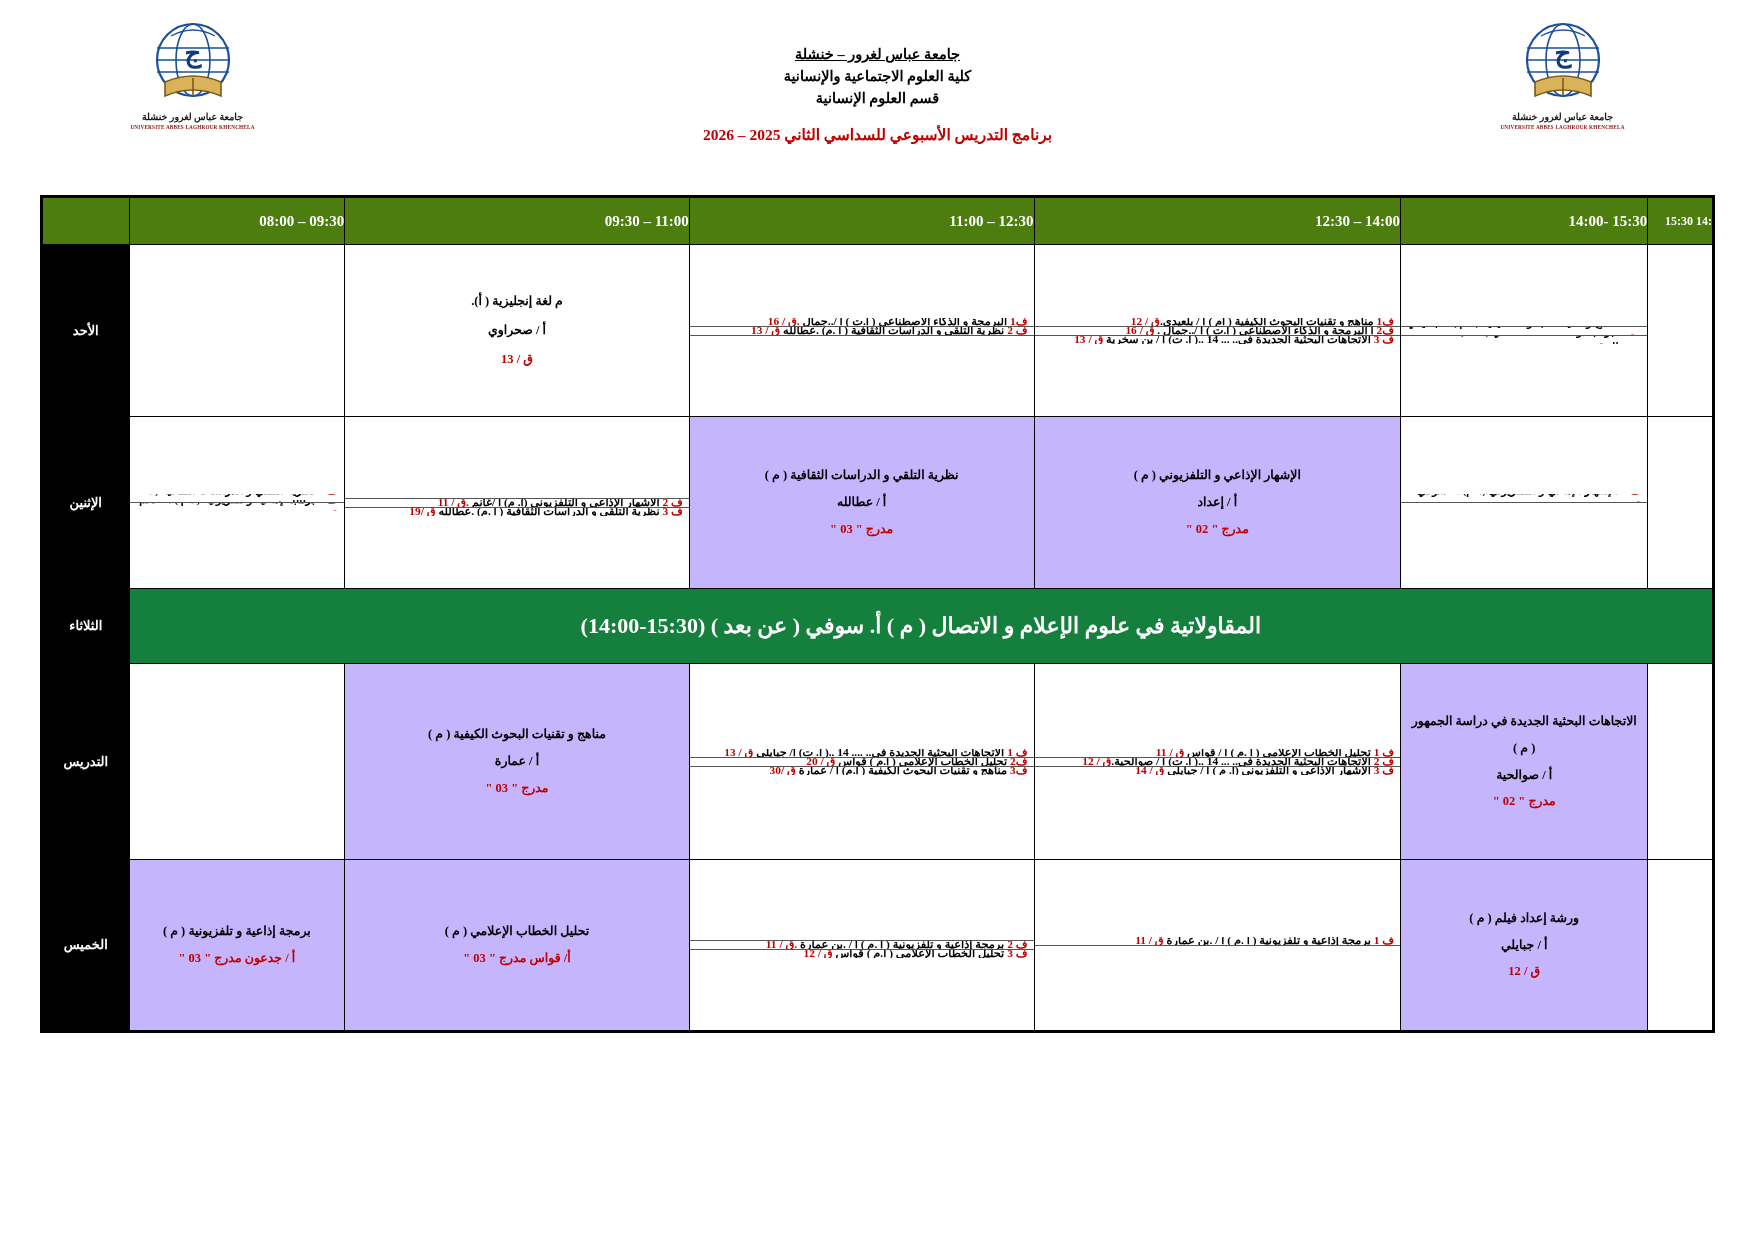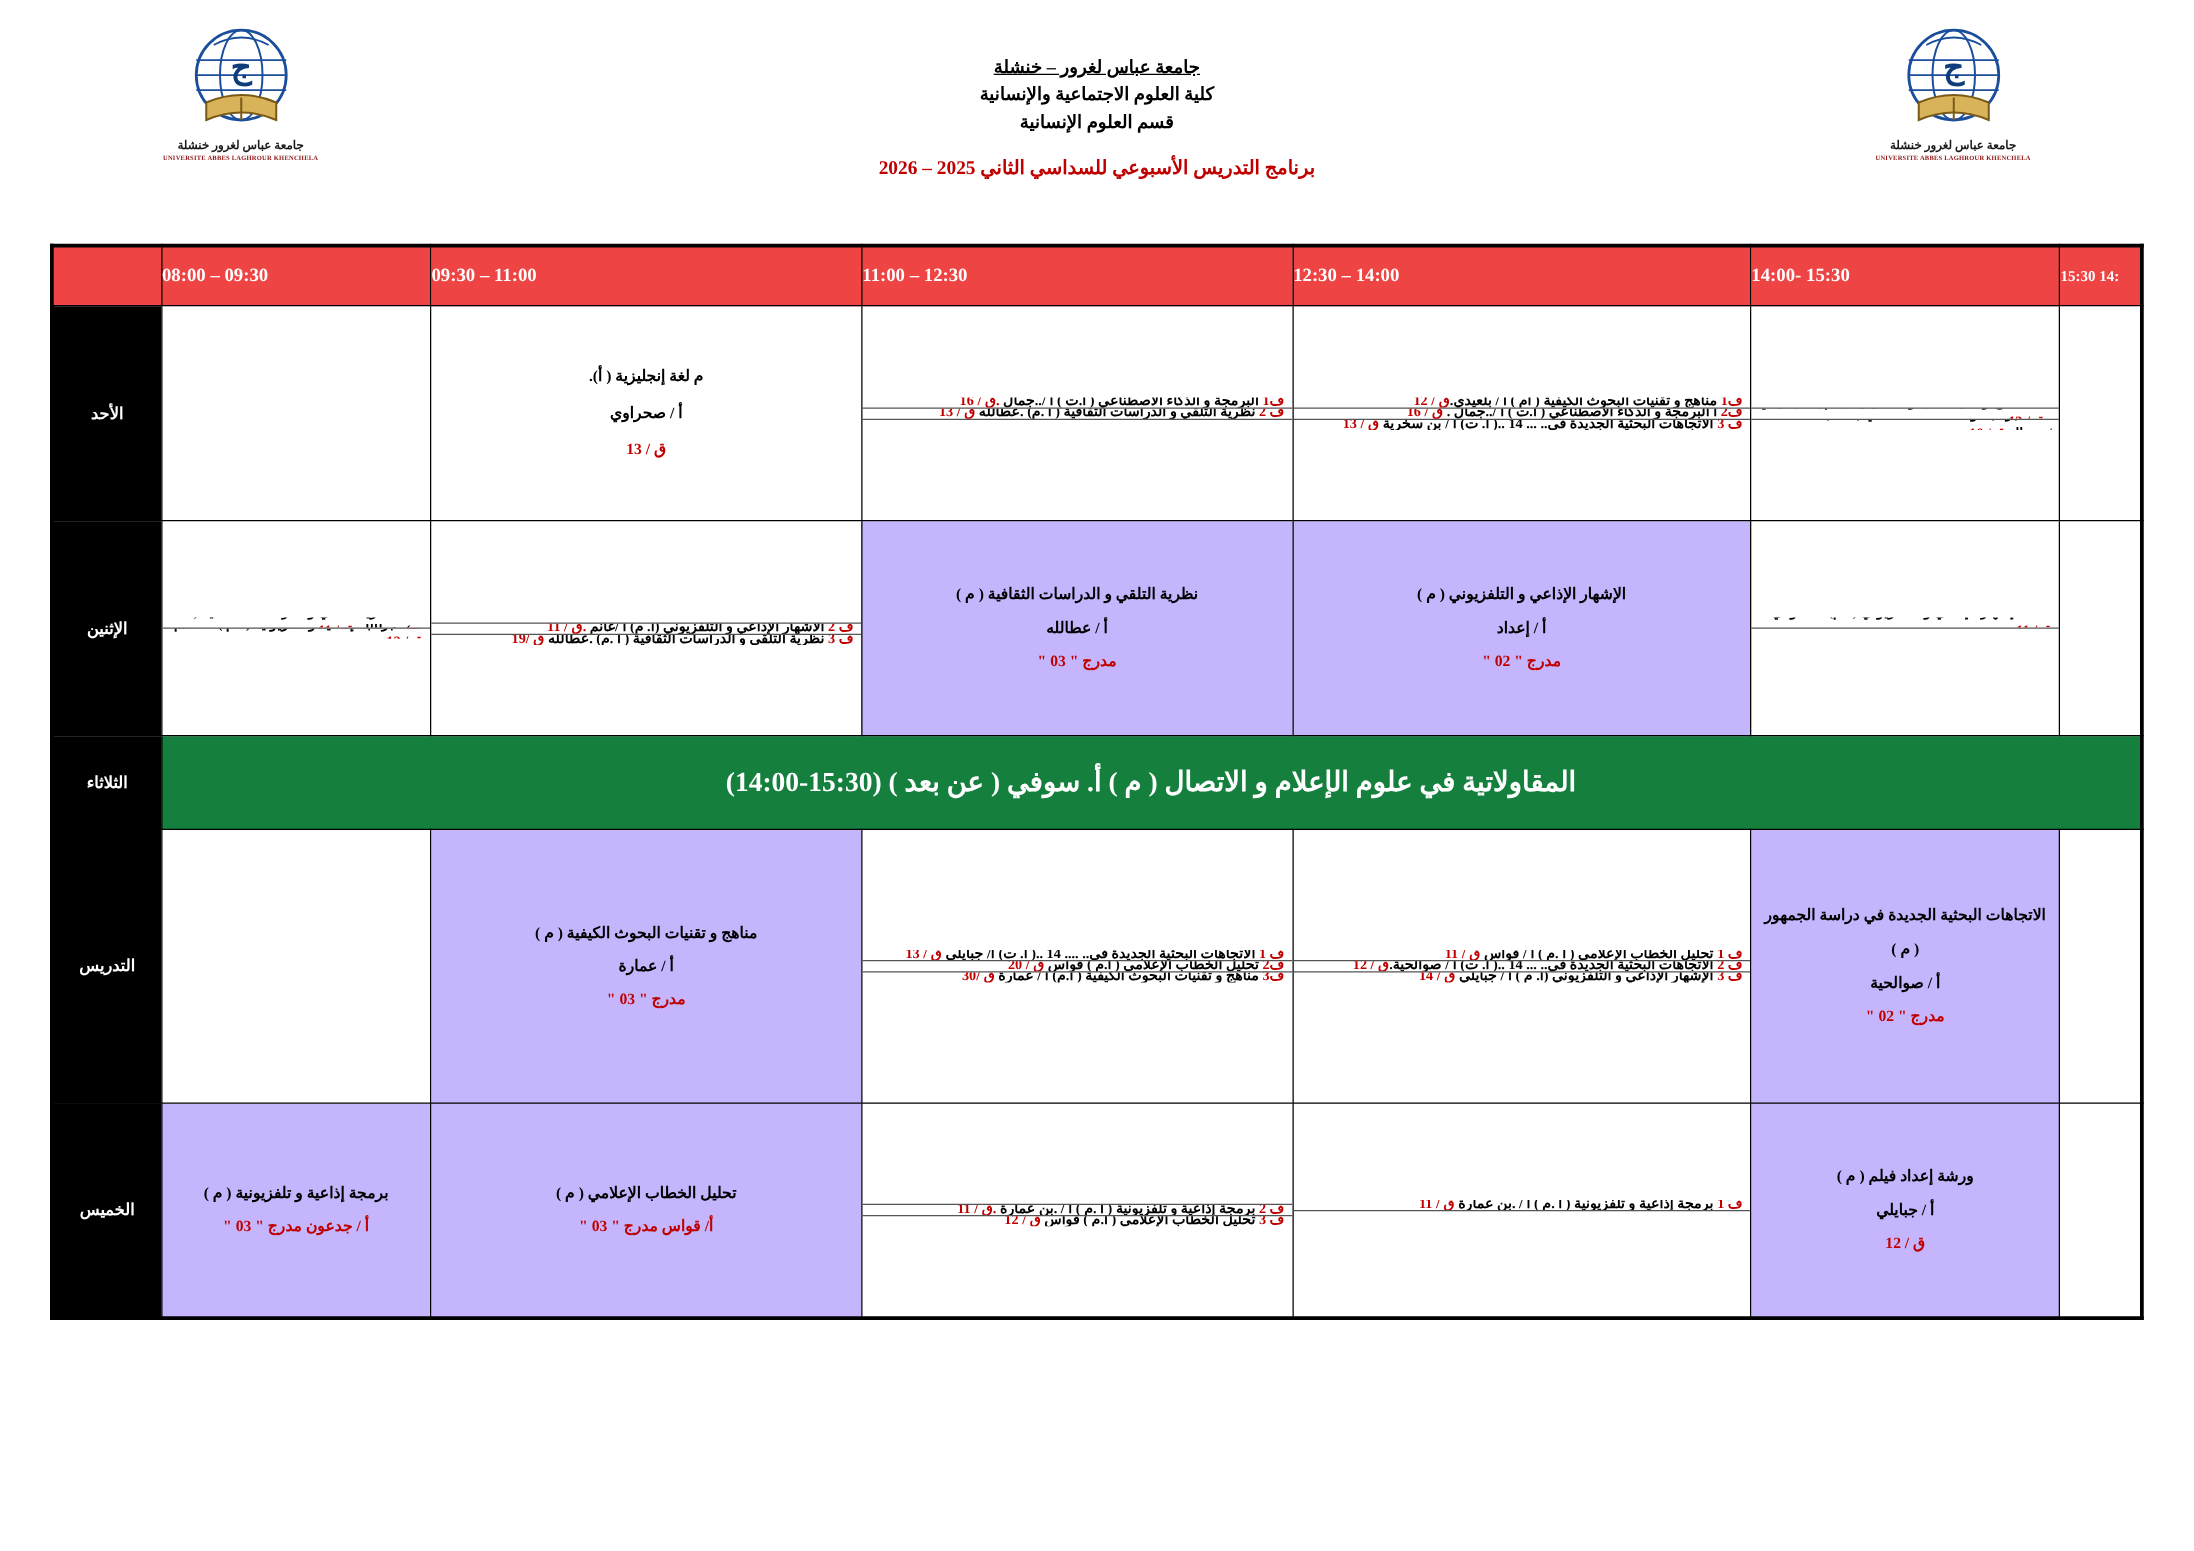--- a/index.html
+++ b/index.html
@@ -52,22 +52,22 @@
     width:1675px;
     margin:0 auto;
     border:3px solid #000;
   }
   table.tt td{
     border:1.5px solid #000;
     vertical-align:middle;
     padding:0;
   }
   .hdr td{
-    background:#ef4444;color:#fff;
-    text-align:left;font-weight:bold;font-size:15px;
+    background:#4d7c0f;color:#fff;
+    text-align:right;font-weight:bold;font-size:15px;
     height:46px;
     border:1.5px solid #000;
     border-bottom:2px solid #000;
   }
   .hdr td.corner{font-size:12px;line-height:1.05;}
   .daycell{
     background:#000;color:#fff;text-align:center;
     font-weight:bold;font-size:13px;width:80px;
     vertical-align:middle;
   }
@@ -289,21 +289,21 @@
       </td>
 
       <td class="daycell">الإثنين</td>
     </tr>
 
     <tr class="bannerrow">
       <td class="banner" colspan="6">المقاولاتية في علوم الإعلام و الاتصال ( م ) أ.  سوفي  ( عن بعد )  (15:30-14:00)</td>
       <td class="daycell">الثلاثاء</td>
     </tr>
 
-    <tr style="height:219px">
+    <tr style="height:196px">
       <td class="empty"></td>
 
       <td class="amph">
         <div>الاتجاهات البحثية الجديدة  في دراسة الجمهور</div>
         <div>( م )</div>
         <div>أ / صوالحية</div>
         <div class="rm">مدرج " 02 "</div>
       </td>
 
       <td class="slot">

